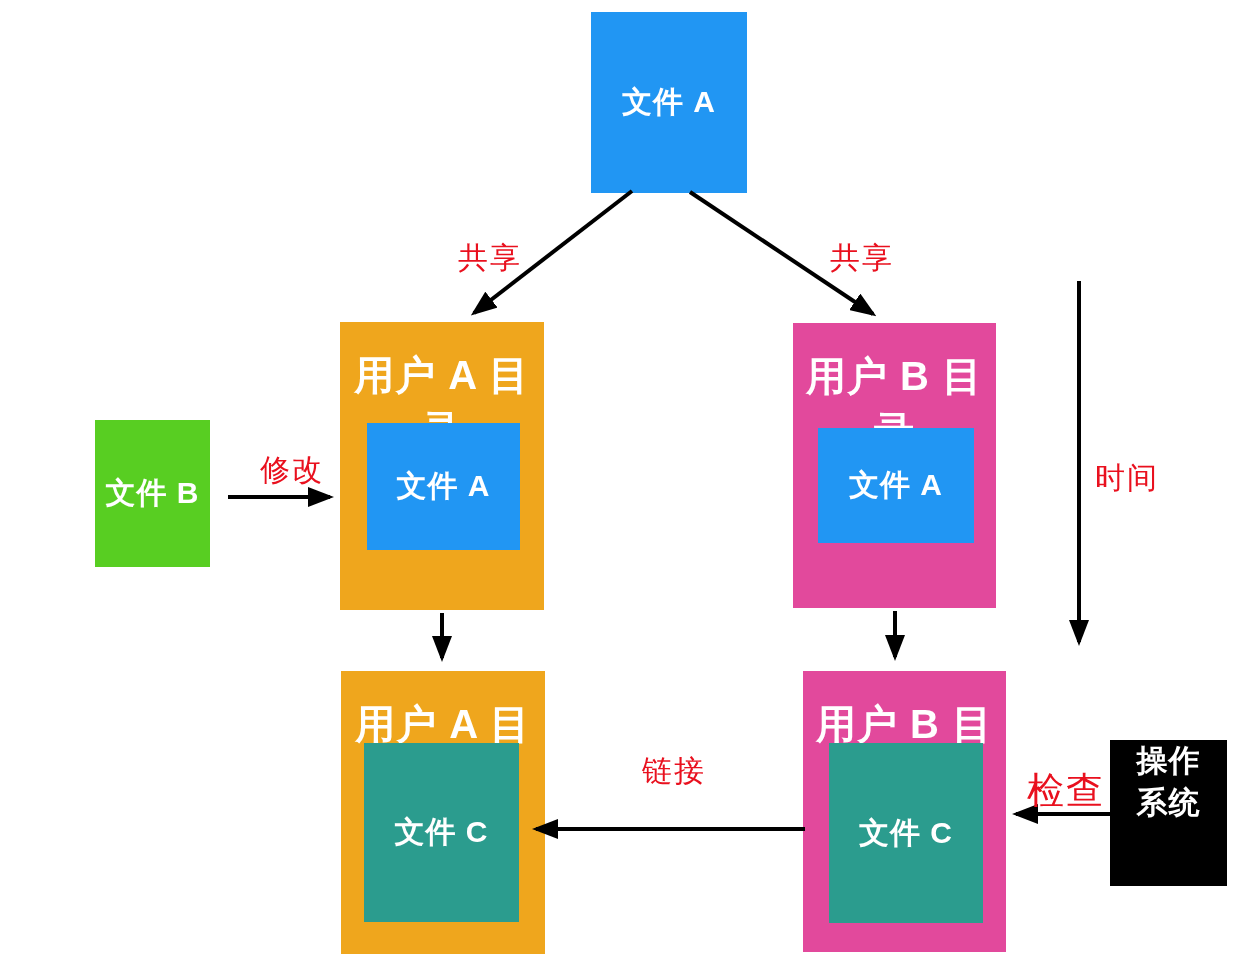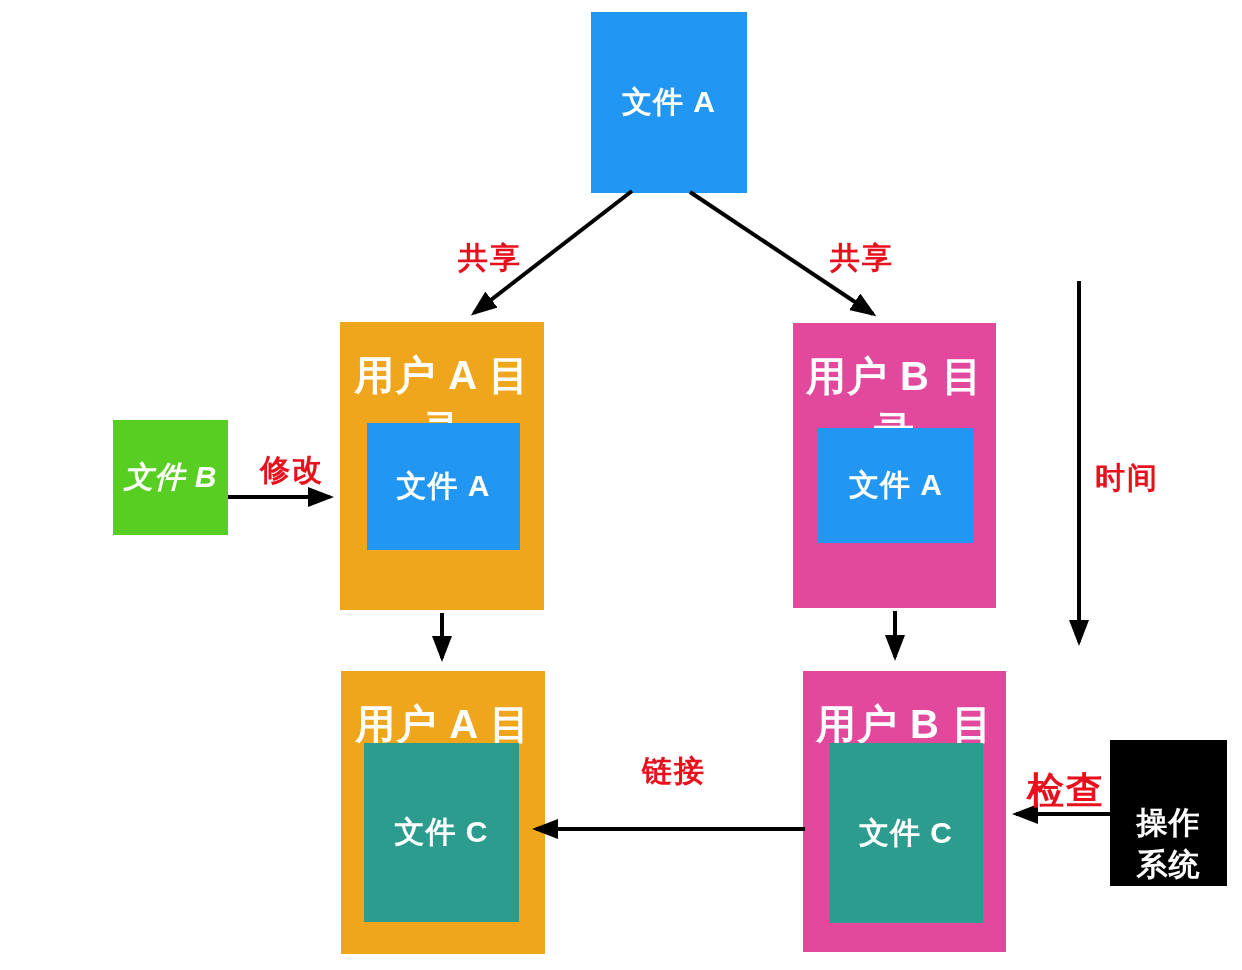--- a/index.html
+++ b/index.html
@@ -49,40 +49,40 @@
     position: absolute;
     display: flex;
     align-items: center;
     justify-content: center;
   }
   .file-a-top    { left: 591px; top: 12px;  width: 156px; height: 181px; background: var(--blue); }
   .dir-a-mid     { left: 340px; top: 322px; width: 204px; height: 288px; background: var(--orange); }
   .dir-a-mid .inner-file    { left: 27px; top: 101px; width: 153px; height: 127px; background: var(--blue); }
   .dir-b-mid     { left: 793px; top: 323px; width: 203px; height: 285px; background: var(--pink); }
   .dir-b-mid .inner-file    { left: 25px; top: 105px; width: 156px; height: 115px; background: var(--blue); }
-  .file-b        { left: 113px; top: 420px; width: 115px; height: 115px; background: var(--green); font-style: italic; }
+  .file-b        { left: 95px; top: 420px; width: 115px; height: 147px; background: var(--green); }
   .dir-a-bottom  { left: 341px; top: 671px; width: 204px; height: 283px; background: var(--orange); }
   .dir-a-bottom .inner-file { left: 23px; top: 72px; width: 155px; height: 179px; background: var(--teal); }
   .dir-b-bottom  { left: 803px; top: 671px; width: 203px; height: 281px; background: var(--pink); }
   .dir-b-bottom .inner-file { left: 26px; top: 72px; width: 154px; height: 180px; background: var(--teal); }
   .os-box {
     left: 1110px; top: 740px; width: 117px; height: 146px;
     background: var(--black);
     display: flex;
     flex-direction: column;
     align-items: center;
-    justify-content: flex-end;
+    justify-content: flex-start;
     line-height: 1.35;
   }
   .os-box .node-label { font-weight: 700; font-size: 31px; }
   .edge-label {
     position: absolute;
     color: var(--red);
     font-size: 30px;
-    font-weight: 700;
+    font-weight: 400;
     letter-spacing: 2px;
     white-space: nowrap;
     text-align: center;
   }
   .label-share-left  { left: 458px;  top: 238px; }
   .label-share-right { left: 830px;  top: 238px; }
   .label-modify      { left: 260px;  top: 450px; }
   .label-link        { left: 642px;  top: 751px; }
   .label-check       { left: 1027px; top: 766px; font-size: 37px; }
   .label-time        { left: 1095px; top: 458px; }

